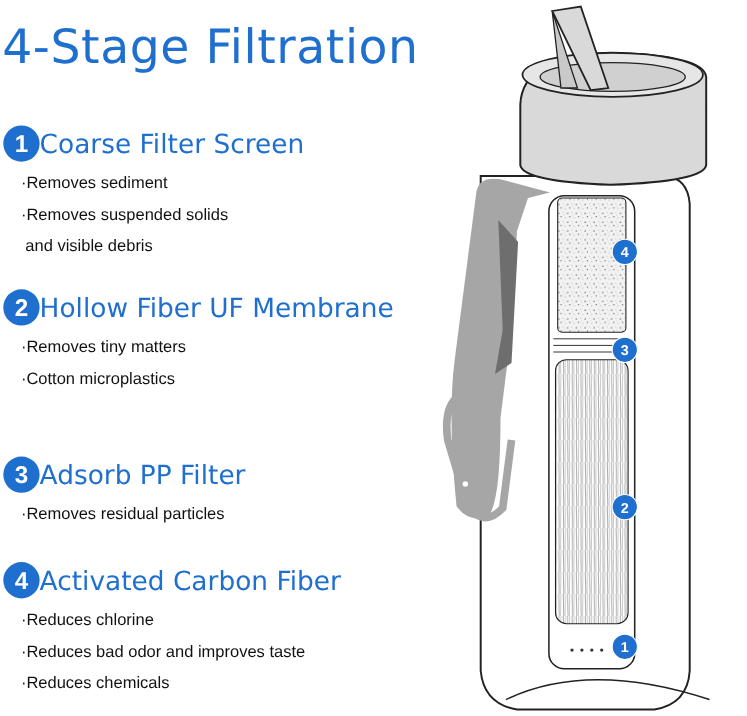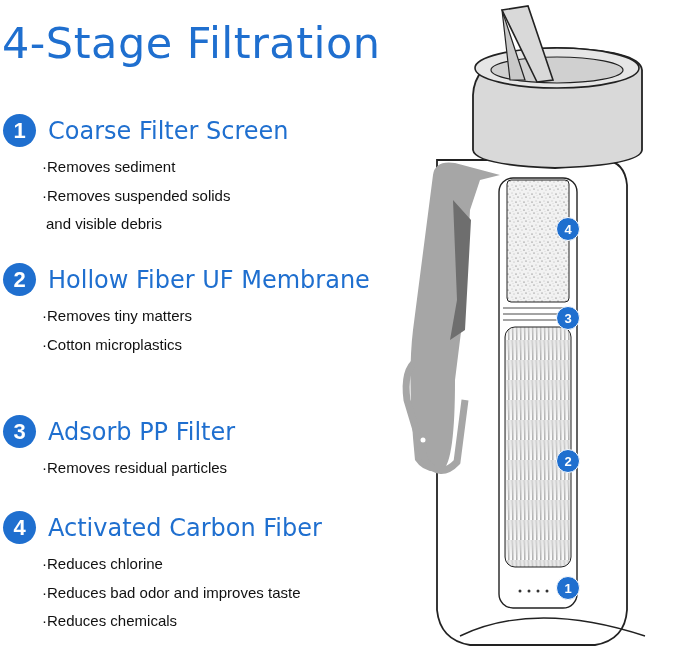--- a/index.html
+++ b/index.html
@@ -1,22 +1,22 @@
 <!DOCTYPE html>
 <html><head>
 <meta charset="utf-8">
 <style>
   html, body { margin: 0; padding: 0; background: #ffffff; }
   body { width: 679px; height: 651px; position: relative; overflow: hidden; font-family: "DejaVu Sans", sans-serif; }
   .title { position: absolute; left: 2px; top: 18px; font-family: "DejaVu Sans", sans-serif; font-size: 43px; color: #1f6fcf; letter-spacing: 0.5px; white-space: nowrap; }
   .stage { position: absolute; left: 0; }
   .stage-head { display: flex; align-items: center; }
   .badge { width: 33px; height: 33px; border-radius: 50%; background: #1f6fcf; color: #fff; font-family: "Liberation Sans", sans-serif; font-weight: bold; font-size: 22px; display: flex; align-items: center; justify-content: center; margin-left: 3px; }
-  .stage-title { margin-left: 12px; font-family: "DejaVu Sans", sans-serif; font-size: 24px; color: #1f6fcf; white-space: nowrap; }
-  .bullets { margin-left: 42px; margin-top: 6px; }
+  .stage-title { margin-left: 0; font-family: "DejaVu Sans", sans-serif; font-size: 24px; color: #1f6fcf; white-space: nowrap; }
+  .bullets { margin-left: 19px; margin-top: 6px; }
   .bullet { font-family: "Liberation Sans", sans-serif; font-size: 15px; color: #111; height: 28.5px; line-height: 28.5px; white-space: nowrap; }
   .bullet.cont { padding-left: 4px; }
   .diagram { position: absolute; left: 395px; top: 0; width: 284px; height: 651px; }
   .marker { position: absolute; width: 22px; height: 22px; border-radius: 50%; background: #1f6fcf; color: #fff; font-family: "Liberation Sans", sans-serif; font-weight: bold; font-size: 13px; display: flex; align-items: center; justify-content: center; border: 1px solid #fff; }
 </style>
 </head>
 <body>
 
 <div class="title">4-Stage Filtration</div>
 

